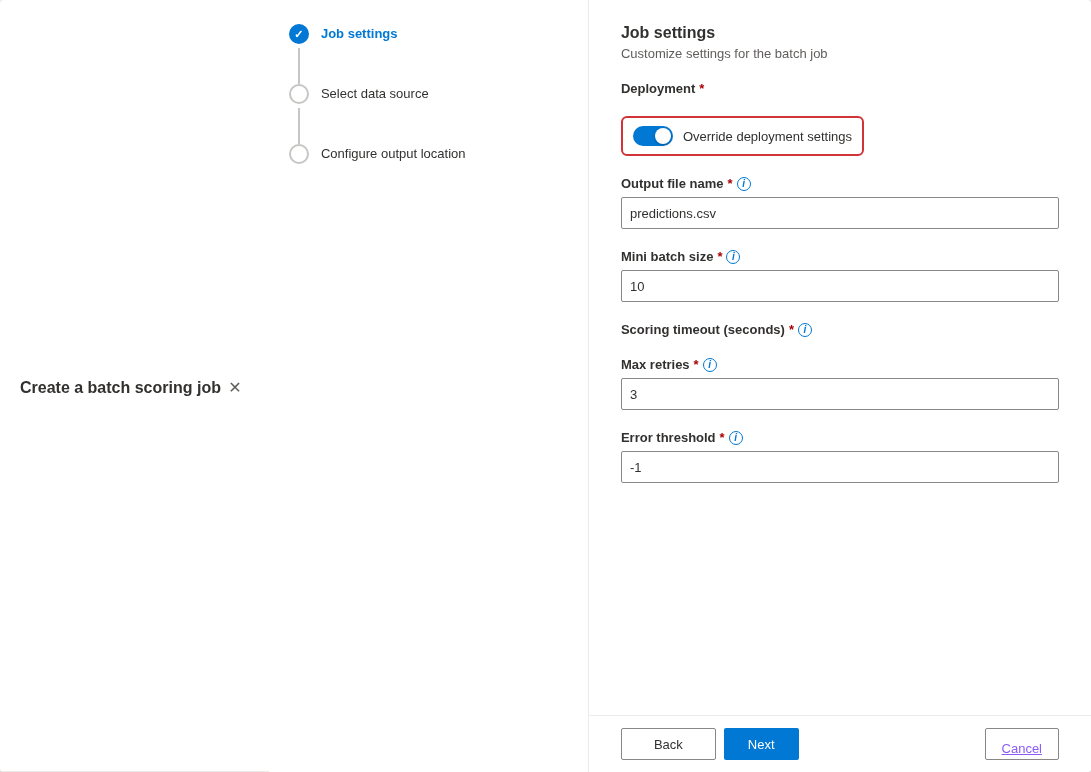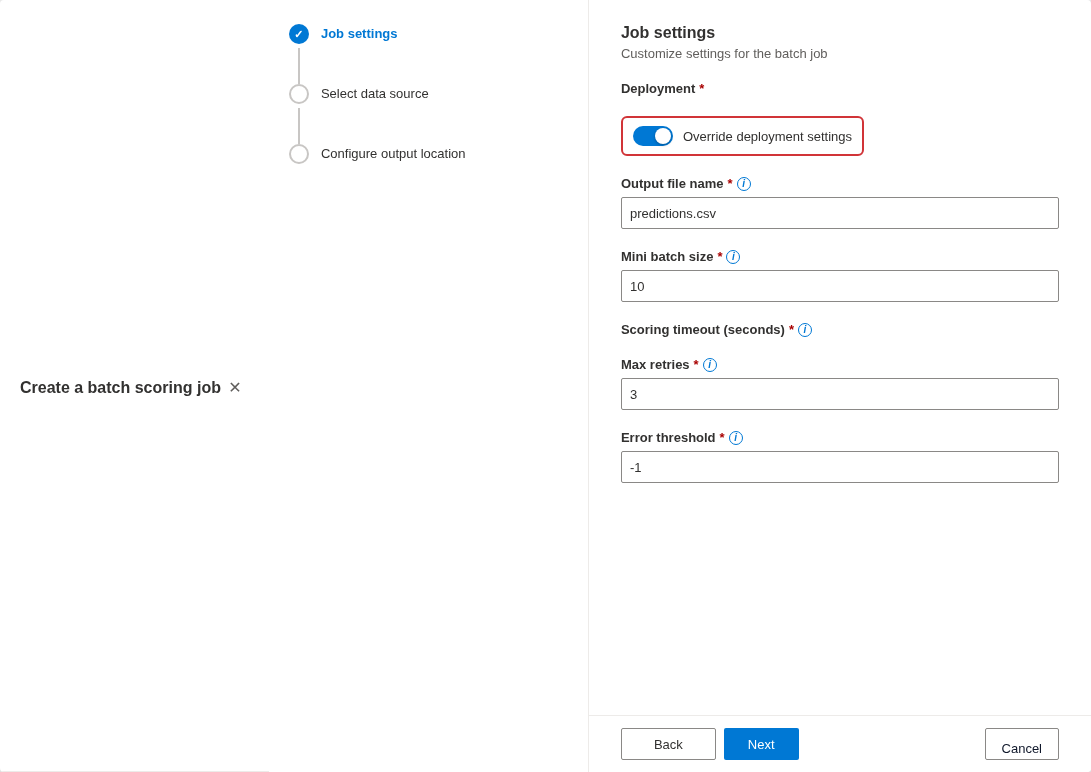--- a/index.html
+++ b/index.html
@@ -289,23 +289,24 @@
       font-size: 13px;
       font-weight: 400;
       cursor: pointer;
     }
     .btn-cancel {
       height: 32px;
       padding: 12px 16px;
       border: 1px solid #8a8886;
       border-radius: 2px;
       background: #ffffff;
-      color: #0f172a;
-      font-size: 13px;
-      cursor: pointer;
+      color: #8b5cf6;
+      font-size: 13px;
+      cursor: pointer;
+      text-decoration: underline;
     }
   </style>
 </head>
 <body>
 
 <div class="dialog">
 
   <div class="dialog-header">
     <span class="dialog-title">Create a batch scoring job</span>
     <button class="close-btn">✕</button>

